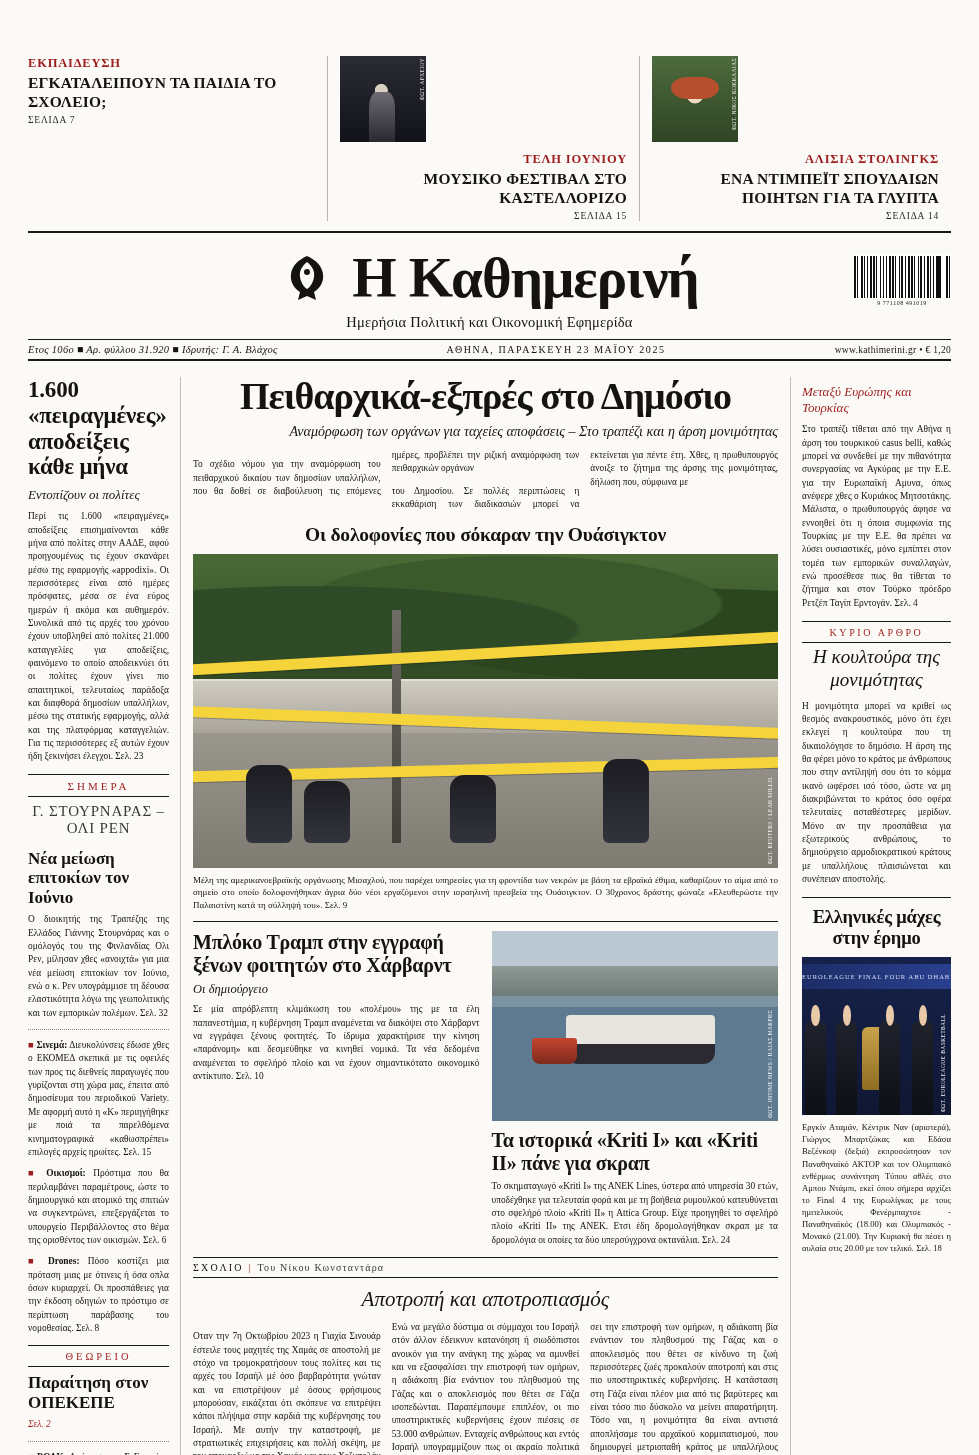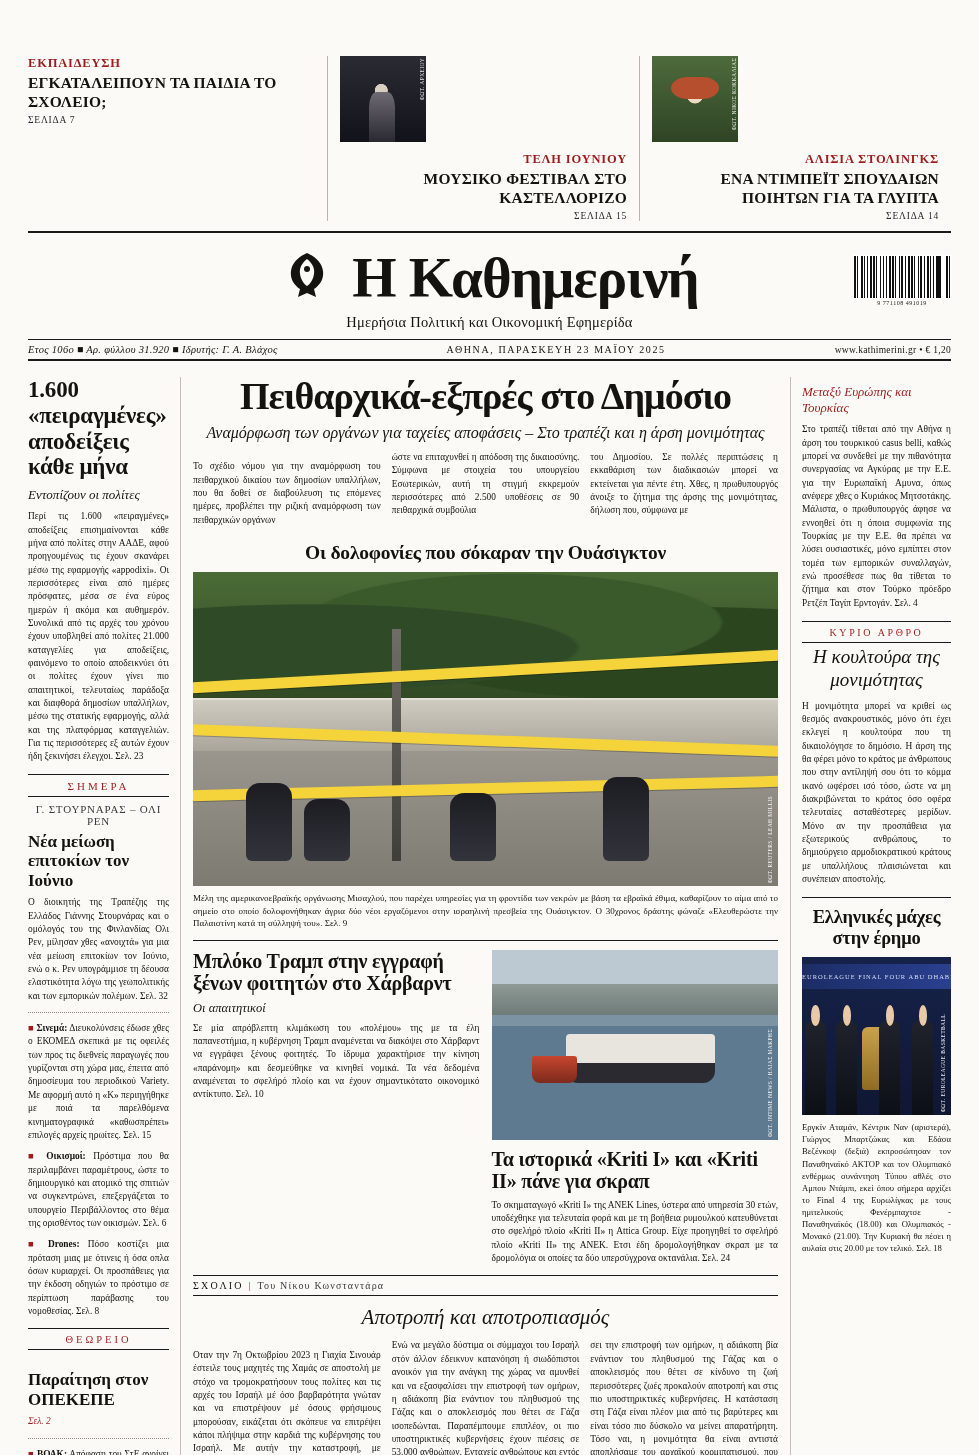--- a/index.html
+++ b/index.html
@@ -91,21 +91,21 @@
 
   
   .masthead {
     padding-top: 16px;
     padding-bottom: 6px;
     text-align: center;
     position: relative;
   }
   .masthead-row {
     display: flex;
-    align-items: flex-start;
+    align-items: flex-end;
     justify-content: center;
     gap: 18px;
   }
   .eagle {
     width: 54px; height: 54px;
     flex: 0 0 54px;
     position: relative;
   }
   .eagle svg { display: block; }
   .logo {
@@ -187,54 +187,54 @@
     text-align: center;
     font-size: 11px;
     letter-spacing: 3px;
     color: #9d1c1c;
     padding: 5px 0 4px;
     border-bottom: 1px solid #1a1a1a;
     margin-bottom: 6px;
   }
   .byline {
     text-align: center;
-    font-size: 11px;
+    font-size: 15px;
     letter-spacing: .8px;
     color: #3a3a3a;
-    margin-bottom: 5px;
+    margin-bottom: 12px;
   }
   .sub-head {
     font-size: 17px;
     line-height: 1.15;
     font-weight: bold;
     margin-bottom: 6px;
   }
   .digest-item { margin-top: 8px; }
   .digest-item .dot {
     color: #9d1c1c; font-weight: bold;
   }
   .hr-dotted { border-top: 1px dotted #8c8880; margin: 9px 0; }
   .theorio-title {
     text-align:center; font-size: 10.5px; letter-spacing: 3px; color:#9d1c1c;
     border-top: 1px solid #1a1a1a; border-bottom:1px solid #1a1a1a;
-    padding: 5px 0 4px; margin: 10px 0 20px;
+    padding: 5px 0 4px; margin: 10px 0 6px;
   }
 
   
   .mid-headline {
     font-size: 38px;
     line-height: 1.02;
     font-weight: bold;
     letter-spacing: -1px;
     text-align: center;
   }
   .mid-sub {
     font-style: italic;
-    text-align: center;
-    font-size: 16px;
+    text-align: right;
+    font-size: 14px;
     margin-top: 8px;
     padding-bottom: 9px;
   }
   .cols3 { column-count: 3; column-gap: 11px; column-rule: none; }
   .photo-caption-title {
     text-align: center;
     font-size: 19.5px;
     font-weight: bold;
     margin: 12px 0 8px;
     letter-spacing: -.2px;
@@ -484,21 +484,20 @@
 
     </div>
 
     <div class="col-mid">
 
       <div class="mid-headline">Πειθαρχικά-εξπρές στο Δημόσιο</div>
       <div class="mid-sub">Αναμόρφωση των οργάνων για ταχείες αποφάσεις – Στο τραπέζι και η άρση μονιμότητας</div>
 
       <div class="cols3 body-text">
         <p>Το σχέδιο νόμου για την αναμόρφωση του πειθαρχικού δικαίου των δημοσίων υπαλλήλων, που θα δοθεί σε διαβούλευση τις επόμενες ημέρες, προβλέπει την ριζική αναμόρφωση των πειθαρχικών οργάνων</p>
-        <p>ώστε να επιταχυνθεί η απόδοση της δικαιοσύνης. Σύμφωνα με στοιχεία του υπουργείου Εσωτερικών, αυτή τη στιγμή εκκρεμούν περισσότερες από 2.500 υποθέσεις σε 90 πειθαρχικά συμβούλια</p>
         <p>του Δημοσίου. Σε πολλές περιπτώσεις η εκκαθάριση των διαδικασιών μπορεί να εκτείνεται για πέντε έτη. Χθες, η πρωθυπουργός άνοιξε το ζήτημα της άρσης της μονιμότητας, δήλωση που, σύμφωνα με</p>
       </div>
 
       <div class="photo-caption-title">Οι δολοφονίες που σόκαραν την Ουάσιγκτον</div>
 
       <div class="crime-photo">
         <div class="hedge"></div>
         <div class="planter"></div>
         <div class="ground"></div>
         <div class="pole"></div>
@@ -512,21 +511,21 @@
         <div class="photo-credit">ΦΩΤ. REUTERS / LEAH MILLIS</div>
       </div>
 
       <div class="cap">Μέλη της αμερικανοεβραϊκής οργάνωσης Μισαχλού, που παρέχει υπηρεσίες για τη φροντίδα των νεκρών με βάση τα εβραϊκά έθιμα, καθαρίζουν το αίμα από το σημείο στο οποίο δολοφονήθηκαν άγρια δύο νέοι εργαζόμενοι στην ισραηλινή πρεσβεία της Ουάσιγκτον. Ο 30χρονος δράστης φώναζε «Ελευθερώστε την Παλαιστίνη κατά τη σύλληψή του». Σελ. 9</div>
 
       <div class="hr-solid"></div>
 
       <div style="display:flex; gap:12px;">
         <div style="flex:1 1 50%;">
           <div class="mini-head">Μπλόκο Τραμπ στην εγγραφή ξένων φοιτητών στο Χάρβαρντ</div>
-          <div class="mini-sub">Οι απαιτητικοί</div>
+          <div class="mini-sub">Οι δημιούργειο</div>
           <div class="body-text">Σε μία απρόβλεπτη κλιμάκωση του «πολέμου» της με τα έλη παπανεστήμια, η κυβέρνηση Τραμπ αναμένεται να διακόψει στο Χάρβαρντ να εγγράφει ξένους φοιτητές. Το ίδρυμα χαρακτήρισε την κίνηση «παράνομη» και δεσμεύθηκε να κινηθεί νομικά. Τα νέα δεδομένα αναμένεται το σφελήρό πλοίο και να έχουν σημαντικότατο οικονομικό αντίκτυπο. Σελ. 10</div>
         </div>
         <div style="flex:1 1 50%;">
           <div class="boat-photo">
             <div class="hills"></div>
             <div class="hull"></div>
             <div class="tug"></div>
             <div class="photo-credit">ΦΩΤ. INTIME NEWS / ΗΛΙΑΣ ΜΑΚΡΗΣ</div>
           </div>
           <div class="mini-head" style="margin-top:8px;">Τα ιστορικά «Kriti I» και «Kriti II» πάνε για σκραπ</div>

